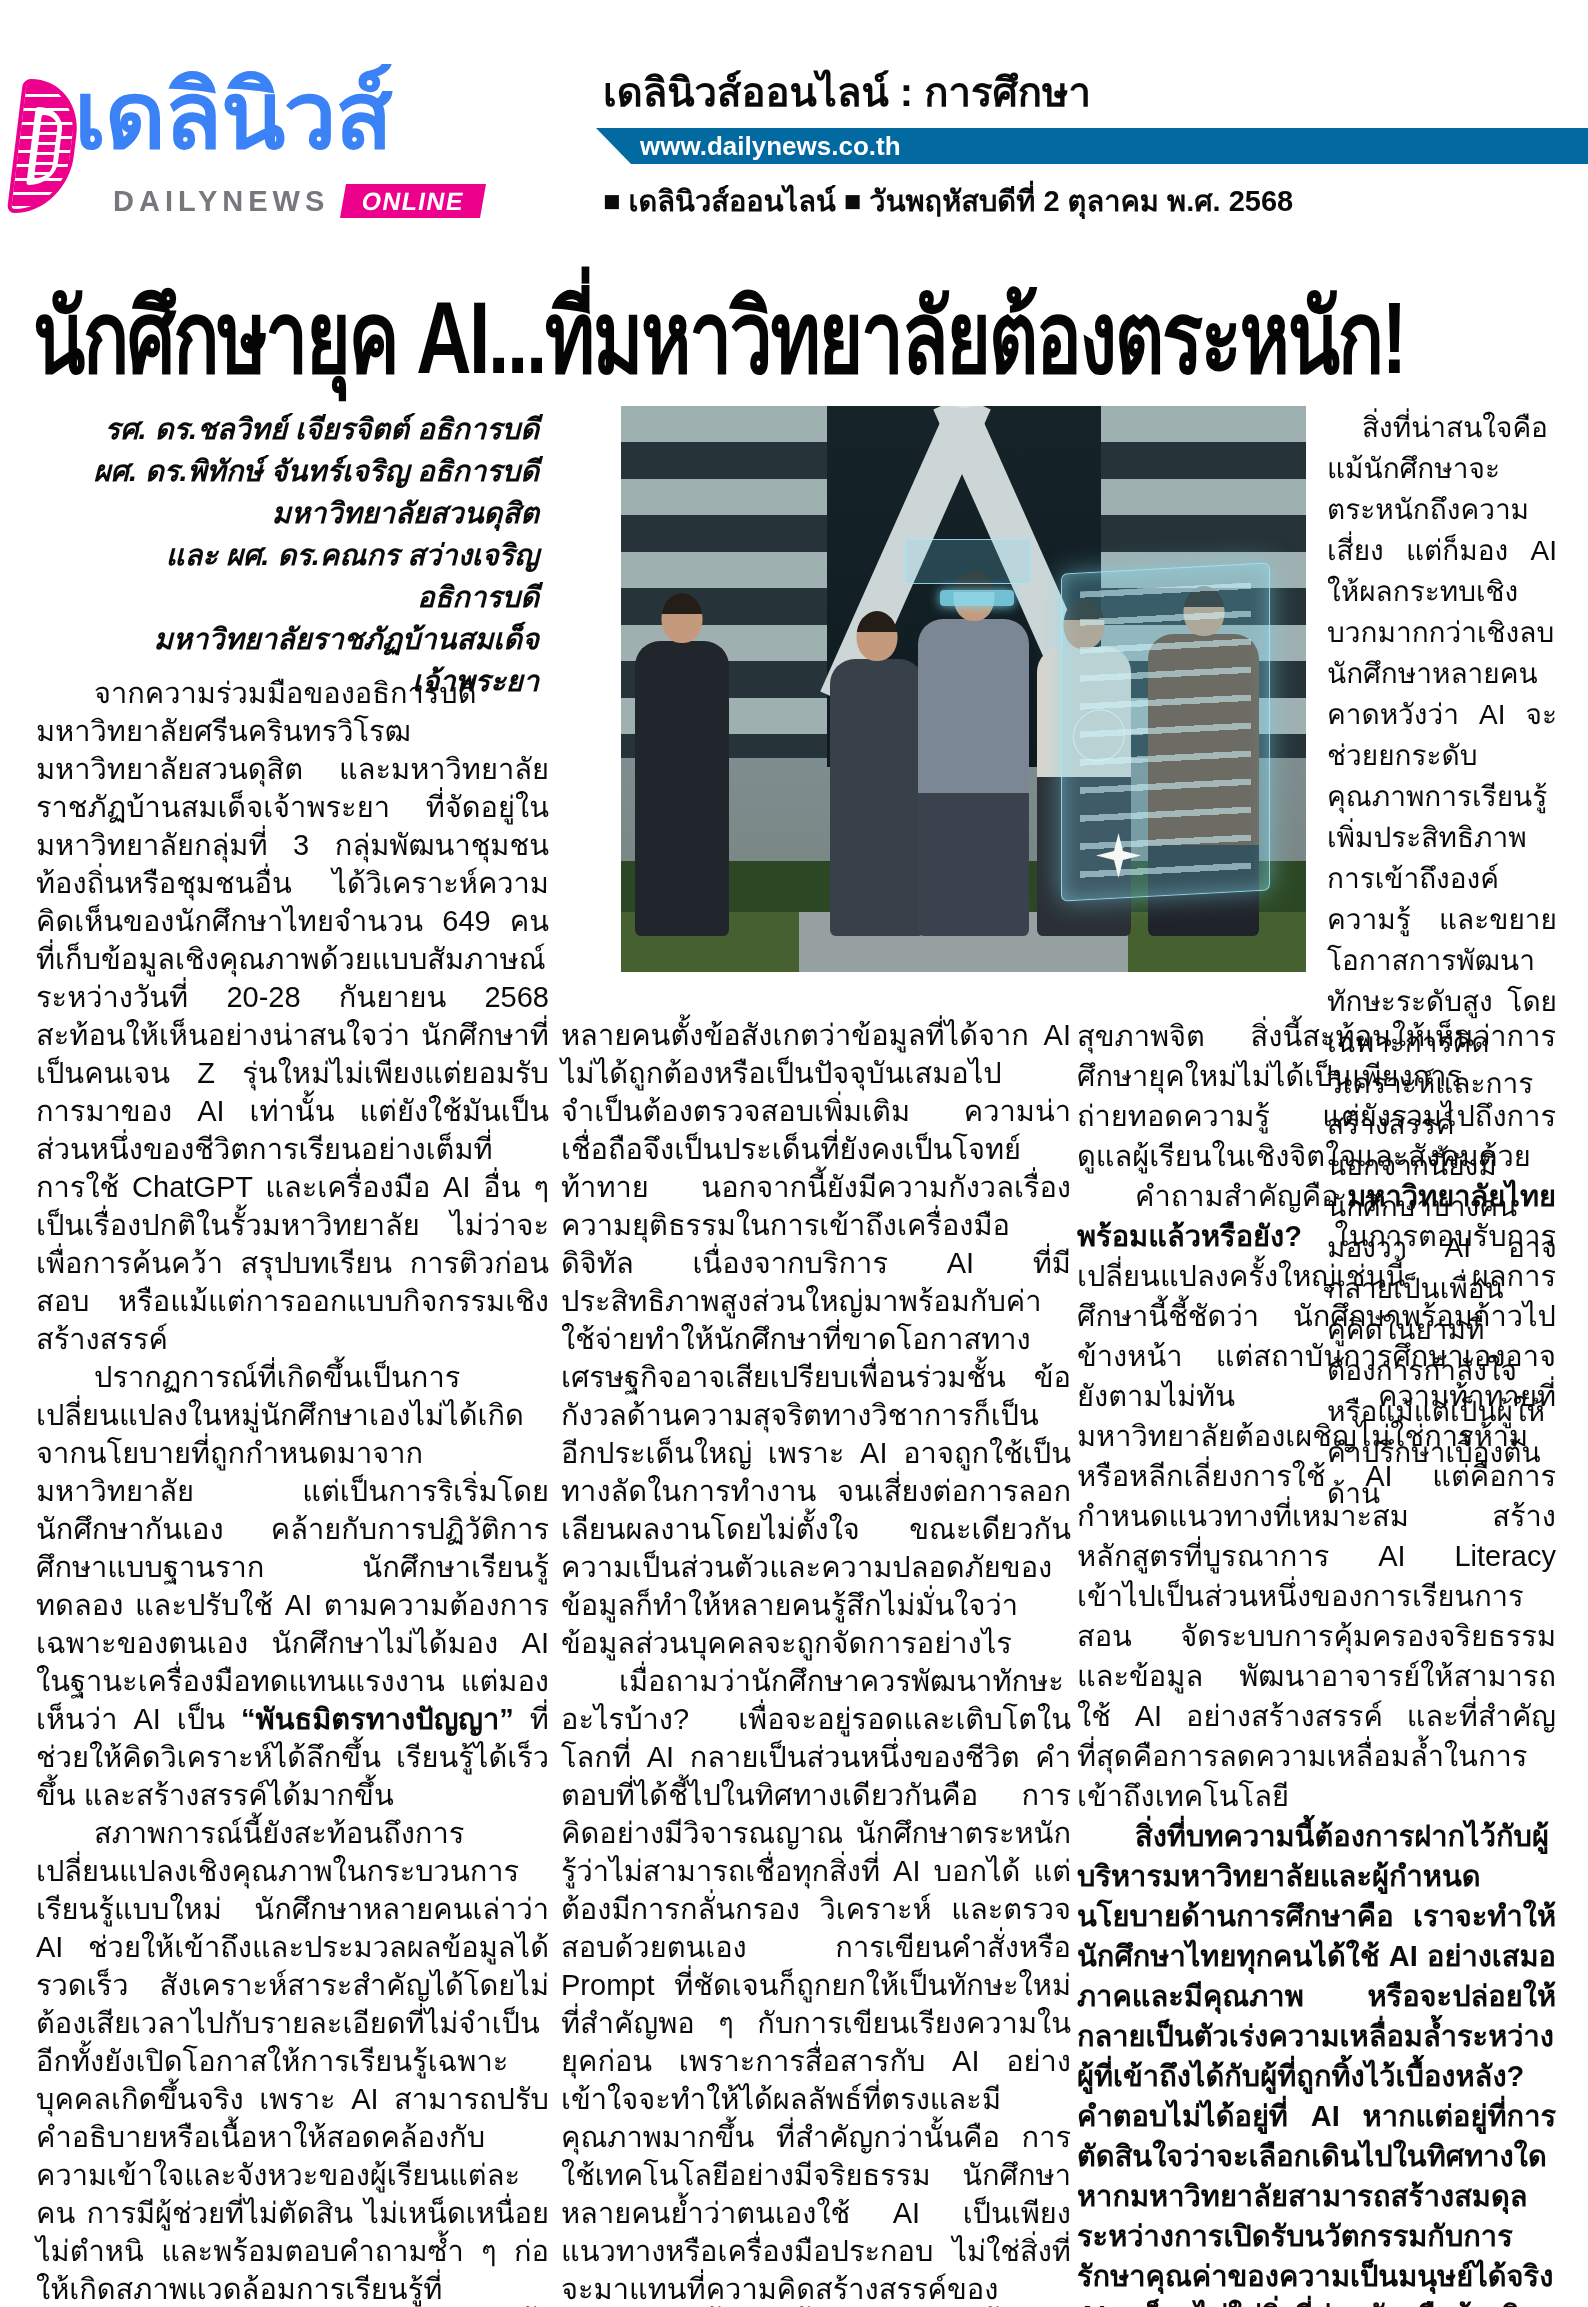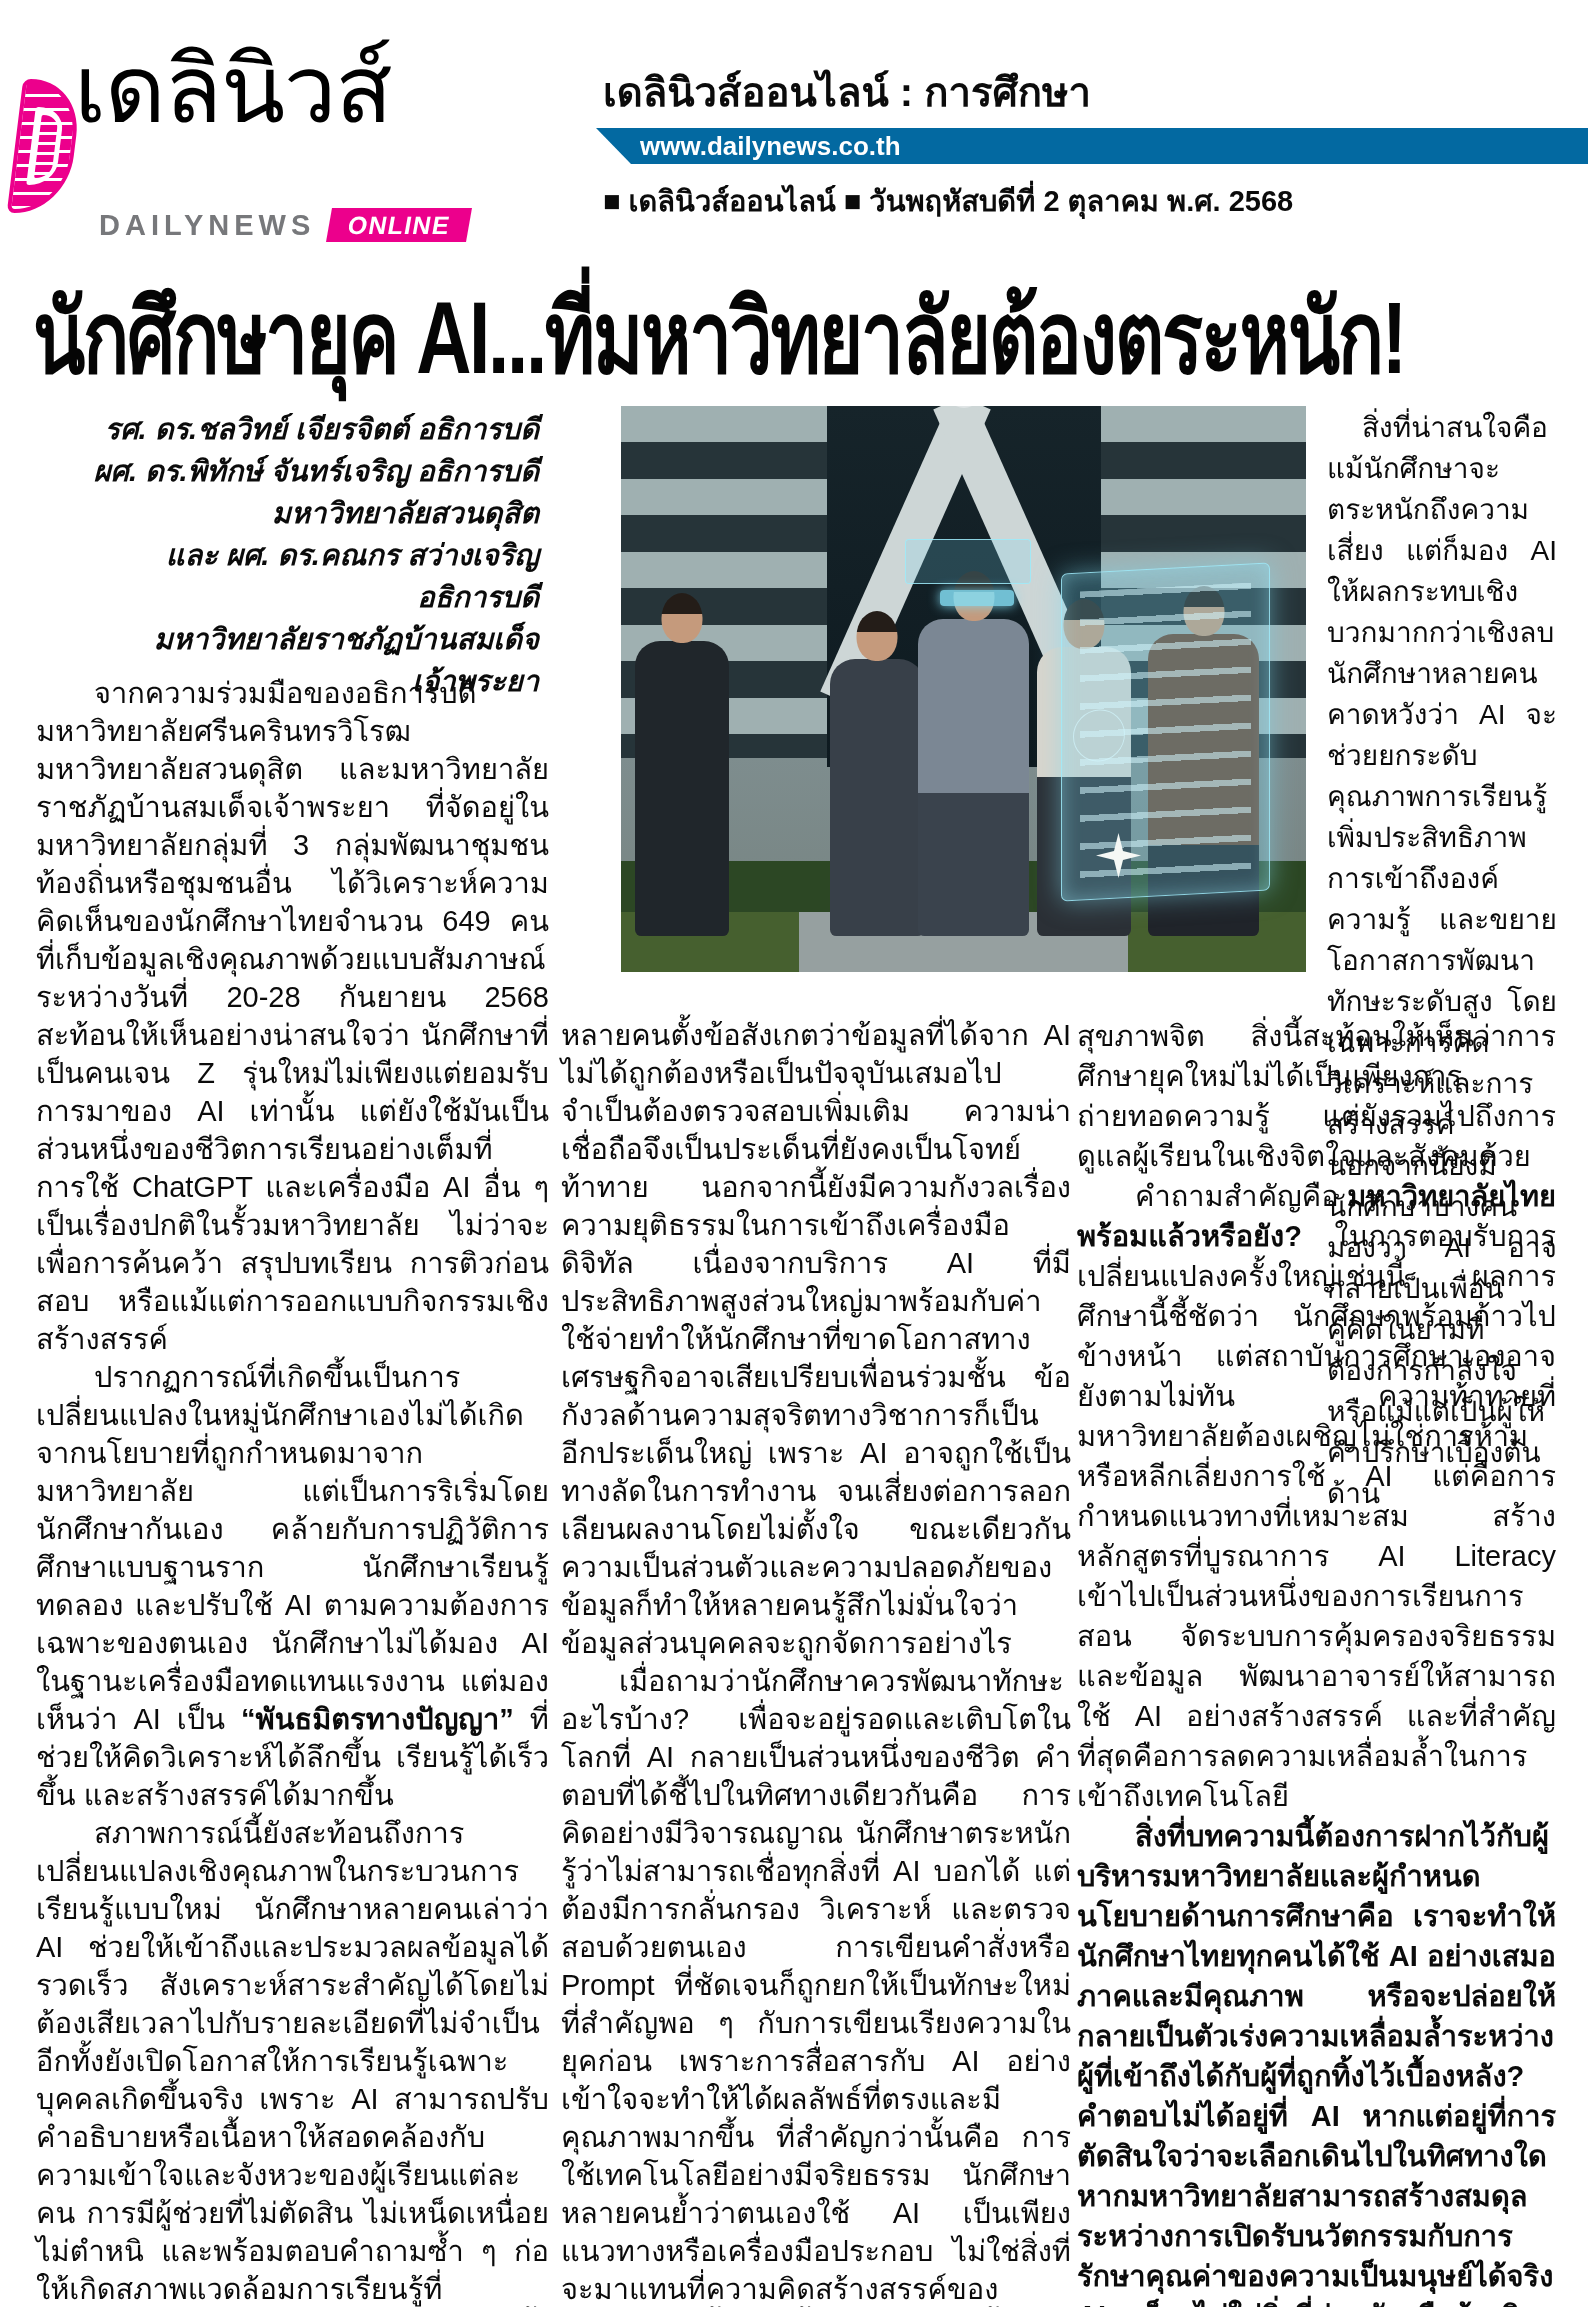--- a/index.html
+++ b/index.html
@@ -7,22 +7,22 @@
   .page{
     position:relative;width:1589px;height:2307px;background:#ffffff;
     font-family:"Liberation Sans","DejaVu Sans",sans-serif;color:#0b0b0b;
     overflow:hidden;margin:0 auto;
   }
   
   .logo-d{position:absolute;left:15px;top:79px;width:60px;height:134px;transform:skewX(-7deg);}
   .d-outer{position:absolute;inset:0;background:repeating-linear-gradient(180deg,#ec008c 0 10.7px,#ffffff 10.7px 14px);border:4.4px solid #ec008c;border-radius:8.8px 60px 60px 8.8px / 8.8px 65px 65px 8.8px;}
   .d-hole{position:absolute;left:16.3px;top:28px;right:15px;bottom:28px;background:#fff;border-radius:5px 44px 44px 5px / 5px 39px 39px 5px;}
   .d-inner{position:absolute;left:6.3px;top:7.5px;right:5px;bottom:7.5px;background:repeating-linear-gradient(180deg,#ec008c 0 7.5px,#fff 7.5px 10px);border-radius:3.8px 35px 35px 3.8px / 3.8px 31px 31px 3.8px;}
-  .brand-thai{position:absolute;left:74px;top:30px;font-size:94px;line-height:119px;font-weight:400;color:#000000;letter-spacing:-1.3px;white-space:nowrap;}
-  .brand-row{position:absolute;left:99px;top:184px;display:flex;align-items:center;gap:14px;margin-top:24px;}
+  .brand-thai{position:absolute;left:74px;top:56px;font-size:94px;line-height:119px;font-weight:700;color:#3b82f6;letter-spacing:-1.3px;white-space:nowrap;}
+  .brand-row{position:absolute;left:113px;top:184px;display:flex;align-items:center;gap:14px;}
   .brand-latin{font-size:29px;font-weight:700;color:#77787b;letter-spacing:5px;}
   .brand-online{display:inline-block;background:#ec008c;color:#ffffff;font-size:25px;font-weight:700;padding:2.5px 19px;transform:skewX(-10deg);letter-spacing:1.3px;}
   .section-line{position:absolute;left:603px;top:60px;font-size:40px;font-weight:800;letter-spacing:0;}
   .url-bar{position:absolute;left:596px;top:128px;width:993px;height:36px;background:#0369a1;clip-path:polygon(0 0,100% 0,100% 100%,35px 100%);}
   .url-bar span{display:inline-block;padding-left:44px;font-size:26px;font-weight:700;color:#ffffff;line-height:36px;}
   .date-line{position:absolute;left:603px;top:178px;font-size:29px;font-weight:800;white-space:nowrap;}
   
   .headline{
     position:absolute;left:33px;top:256px;margin:0;width:1527px;
     font-size:102px;font-weight:900;letter-spacing:-3.1px;white-space:nowrap;

